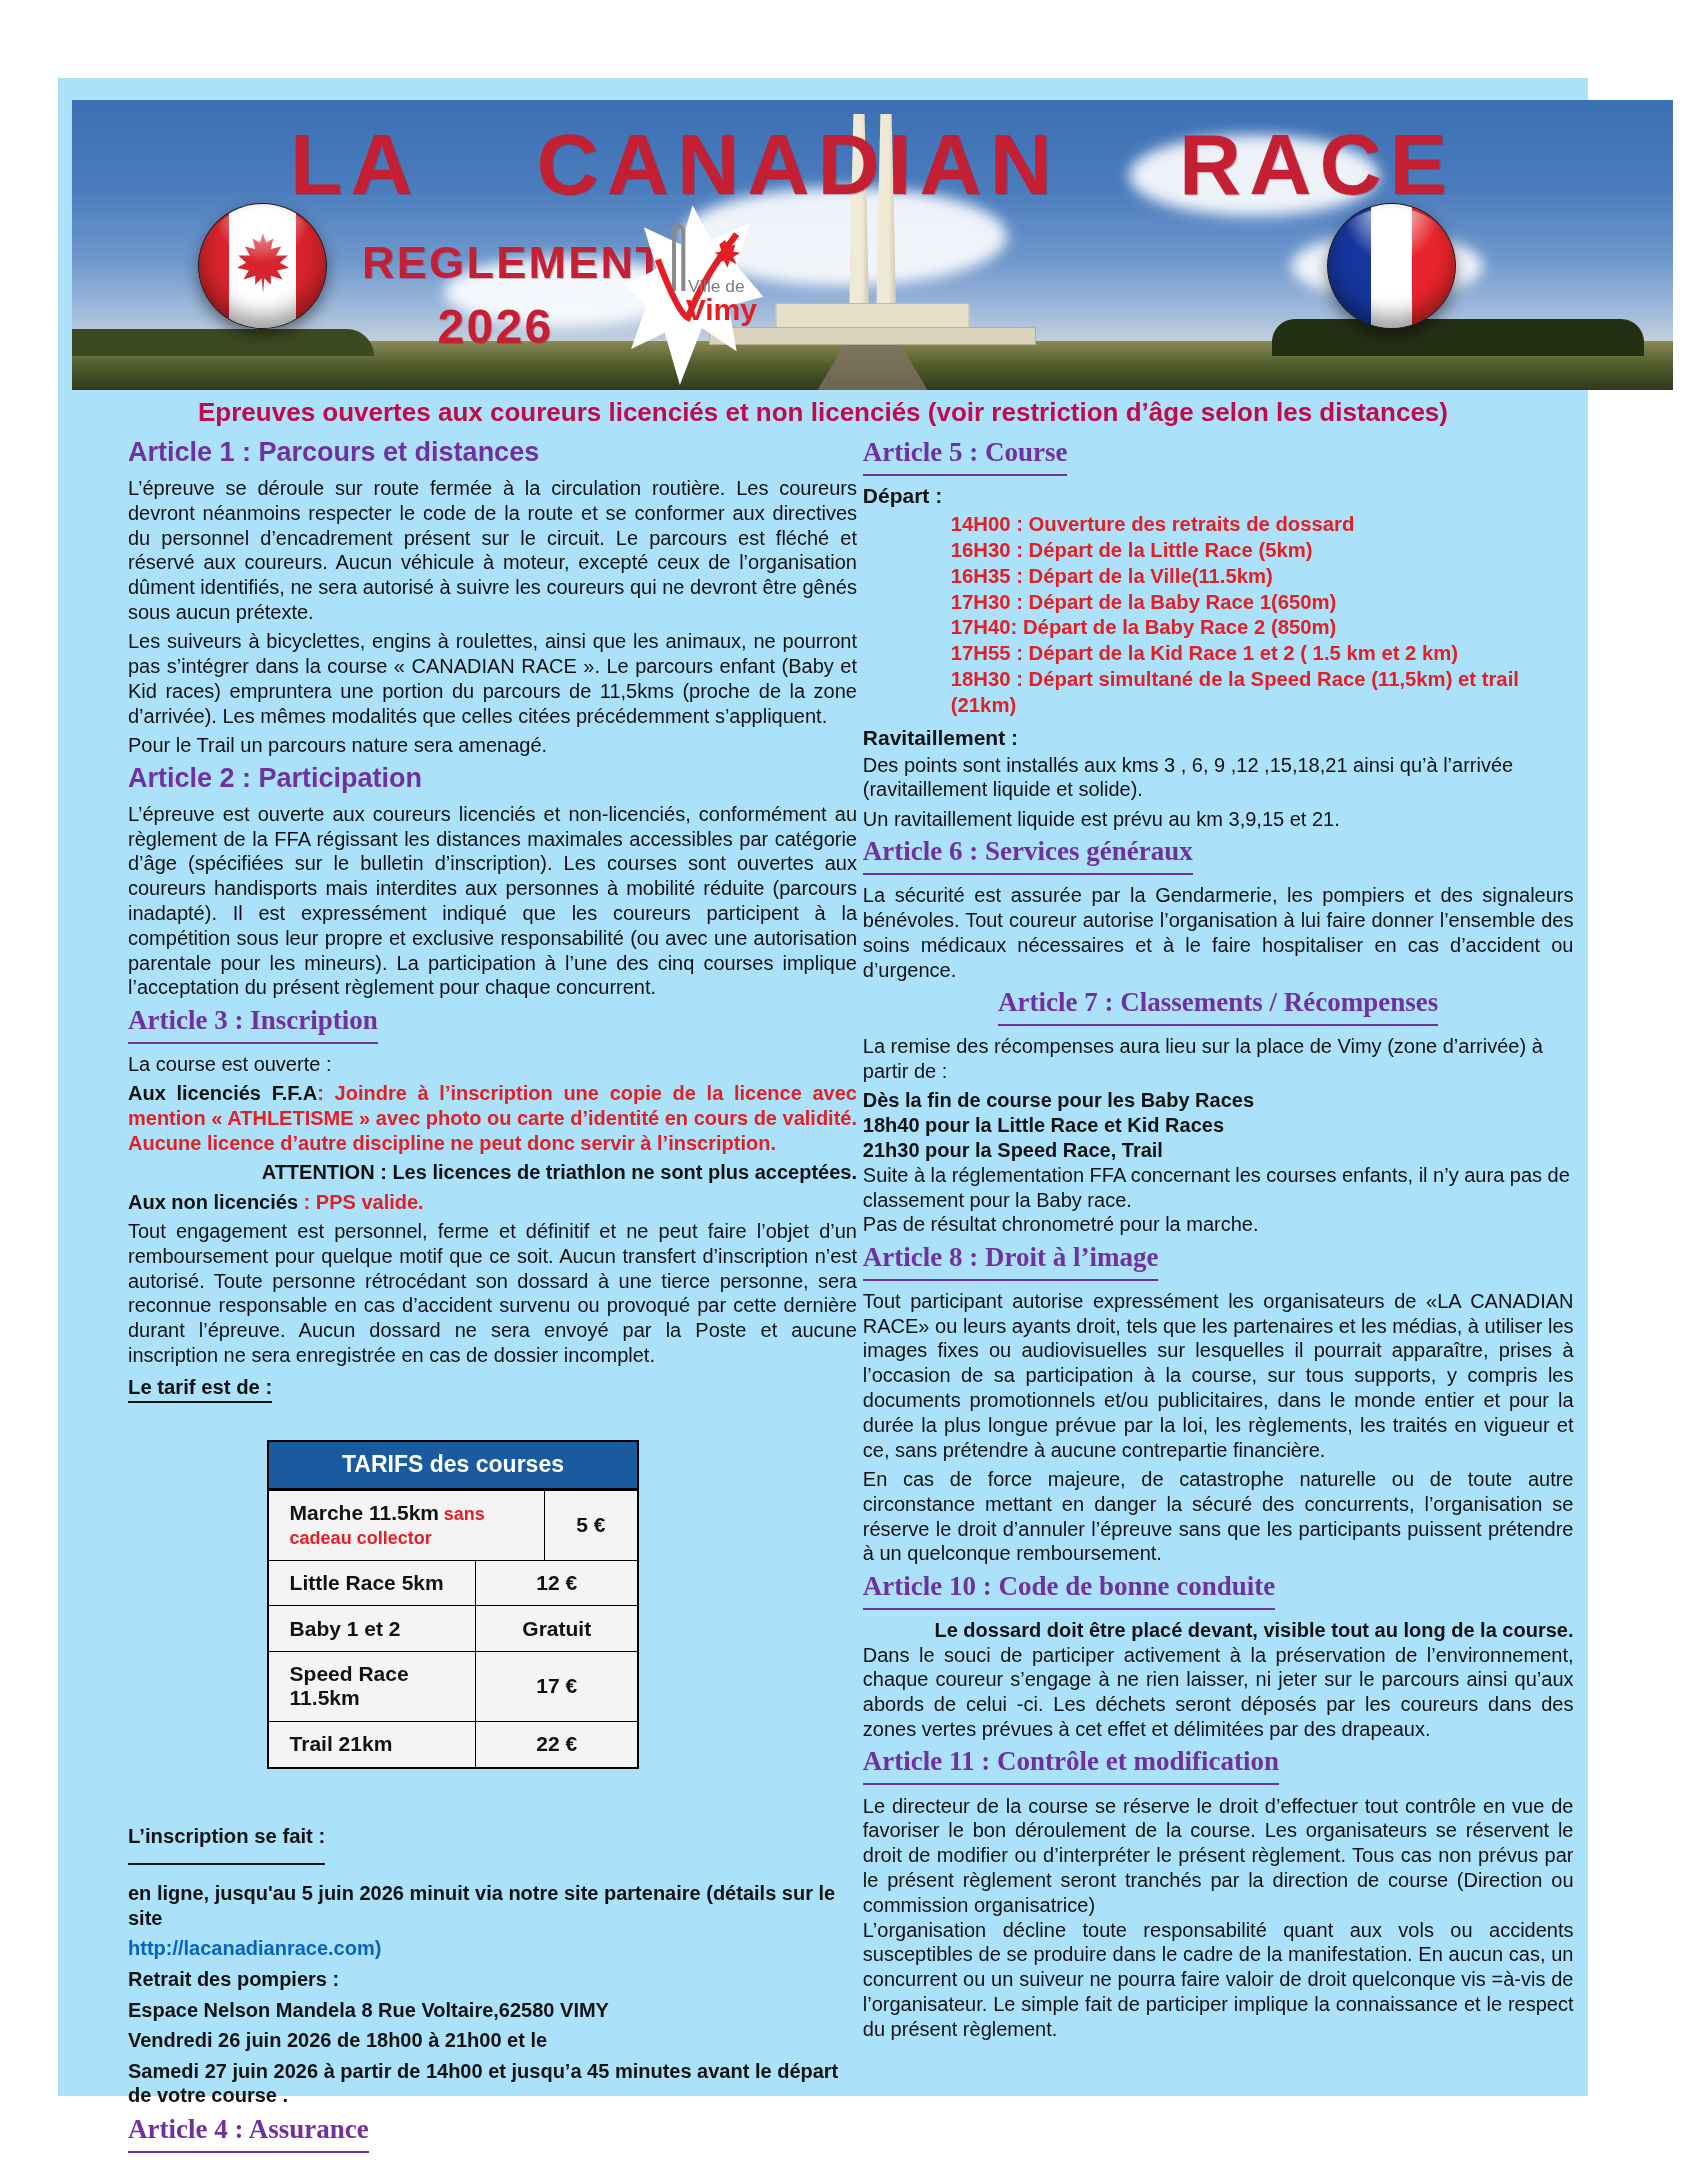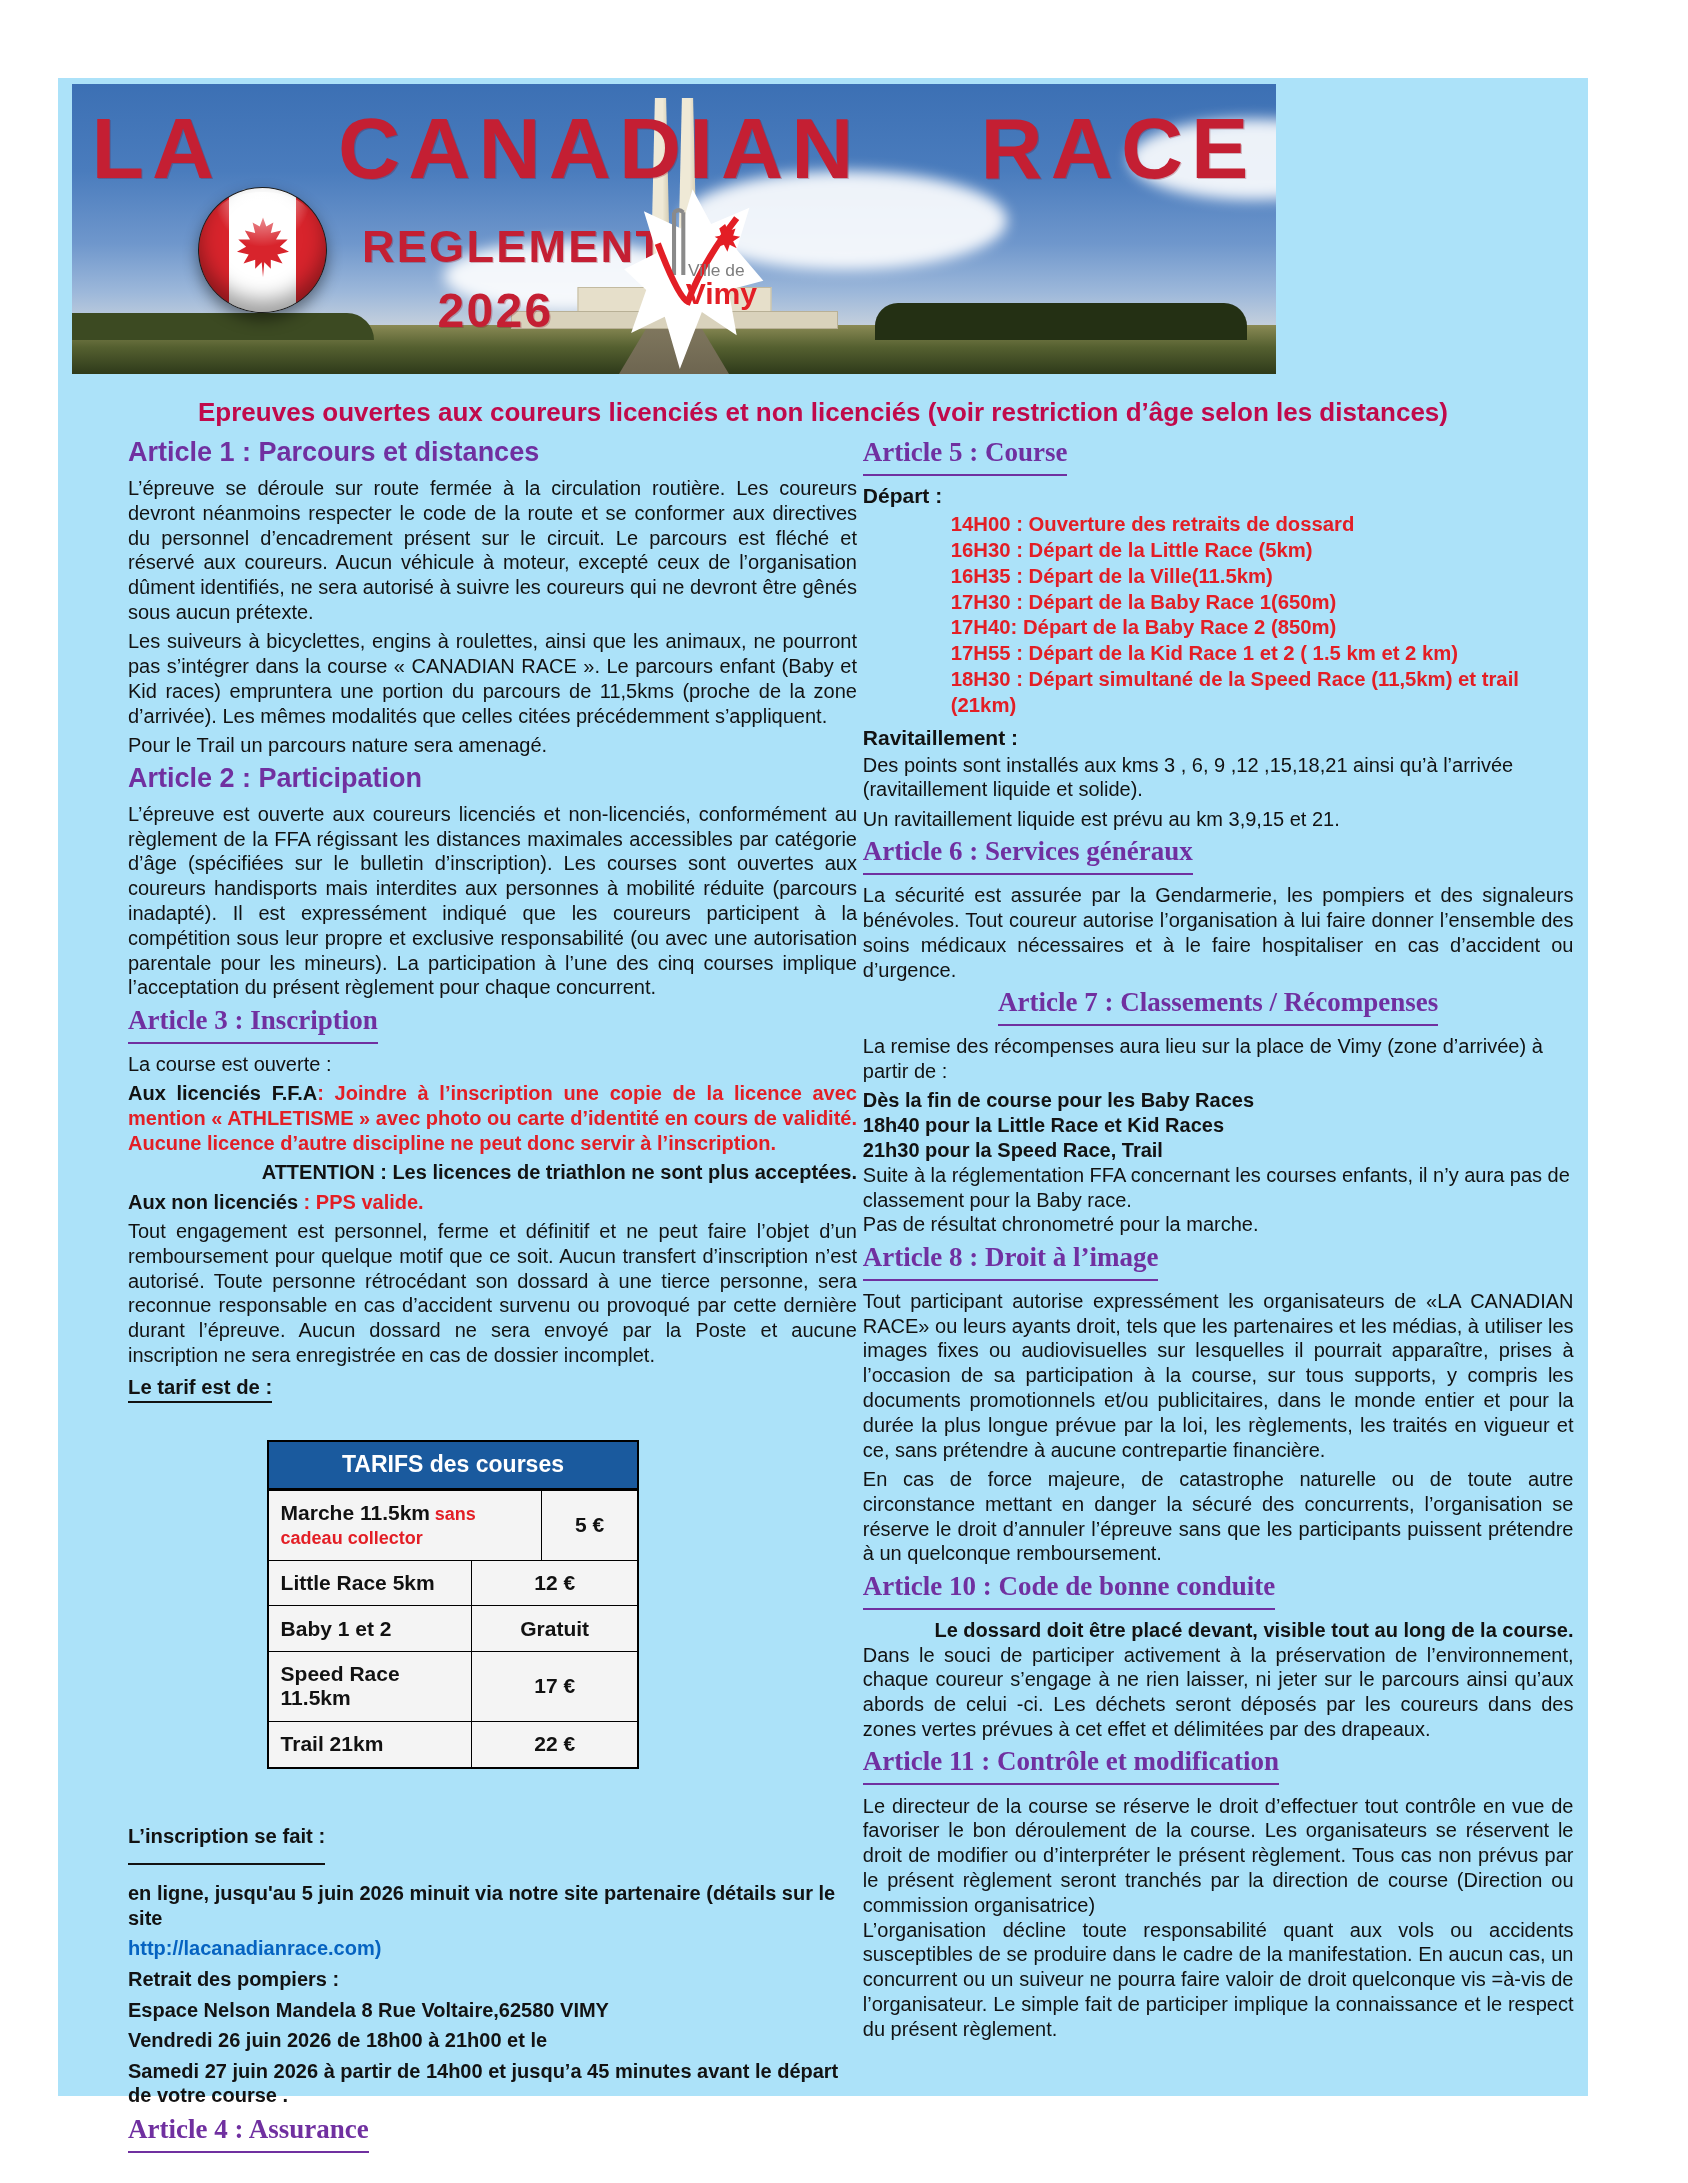--- a/index.html
+++ b/index.html
@@ -1,21 +1,21 @@
 <!DOCTYPE html>
 <html style="font-size:9.3px"><head>
 <meta charset="utf-8">
 <style>
   html,body{margin:0;padding:0;background:#ffffff;}
   body{font-family:"Liberation Sans",sans-serif;color:#121212;}
   .page{position:relative;width:1688px;height:2183px;background:#ffffff;overflow:hidden;}
   .panel{position:absolute;left:58px;top:78px;width:1530px;height:2018px;background:#ACE2F9;}
 
   
-  .hero{position:absolute;left:14px;top:6px;width:1204px;height:290px;overflow:hidden;
+  .hero{position:absolute;left:14px;top:22px;width:1601px;height:290px;overflow:hidden;
         background:linear-gradient(180deg,#3c70b4 0%,#4a7cbd 30%,#6f97cc 55%,#9db8da 72%,#c3cfdd 83%,#b0b49a 84%);}
   .cloud{position:absolute;background:rgba(255,255,255,.9);border-radius:50%;filter:blur(7px);}
   .cloud1{left:610px;top:87px;width:325px;height:99px;}
   .cloud2{left:1057px;top:35px;width:250px;height:81px;}
   .cloud3{left:372px;top:157px;width:244px;height:70px;}
   .cloud4{left:1219px;top:134px;width:192px;height:64px;}
   .grass{position:absolute;left:0;bottom:0;width:100%;height:49px;
          background:linear-gradient(180deg,#8a8a55 0%,#556030 45%,#2e3a1a 100%);}
   .trees{position:absolute;right:29px;bottom:34px;width:372px;height:37px;background:#243014;border-radius:23px 23px 0 0;}
   .hill{position:absolute;left:0;bottom:34px;width:302px;height:27px;background:#3c4a22;border-radius:0 35px 0 0;}
@@ -70,21 +70,21 @@
   .ravlabel{font-weight:700;font-size:21px;color:#121212;margin:7px 0 2.3px 0;}
 
   .tariflabel{display:inline-block;font-weight:700;font-size:20.3px;border-bottom:2.3px solid #121212;padding-bottom:2.3px;margin-top:3.5px;}
   .insclabel{display:inline-block;font-weight:700;font-size:20.3px;border-bottom:2.3px solid #121212;padding-bottom:15px;margin:56px 0 16.3px 0;}
   .insc p{font-weight:700;margin:0 0 5.8px 0;}
 
   
   .tarifs{margin:37px 0 0 139px;width:372px;border:2.3px solid #000;background:#f4f4f4;box-sizing:border-box;}
   .thead{background:#1A5A9E;color:#ffffff;text-align:center;font-weight:700;font-size:23px;
          padding:9.3px 0;border-bottom:2.3px solid #000;}
-  .trow{display:flex;border-top:1.7px solid #000;font-size:21px;font-weight:700;align-items:stretch;}
+  .trow{display:flex;border-top:1.7px solid #000;font-size:21px;font-weight:700;align-items:stretch;padding-left:9px;}
   .trow:first-of-type{border-top:none;}
   .trow .c1{padding:10.4px 3.5px 10.4px 11.6px;box-sizing:border-box;}
   .trow .c2{border-left:1.7px solid #000;flex:1;display:flex;align-items:center;justify-content:center;padding:10.4px 2.3px;}
   .trow.w0 .c1{flex:0 0 74%;}
   .trow.wn .c1{flex:0 0 55%;}
   .note{color:#E31E25;font-size:18px;margin-left:4.6px;}
 
   
   .gap-a6{margin-top:37px;}
   .gap-a7{margin-top:28px;text-align:center;}

